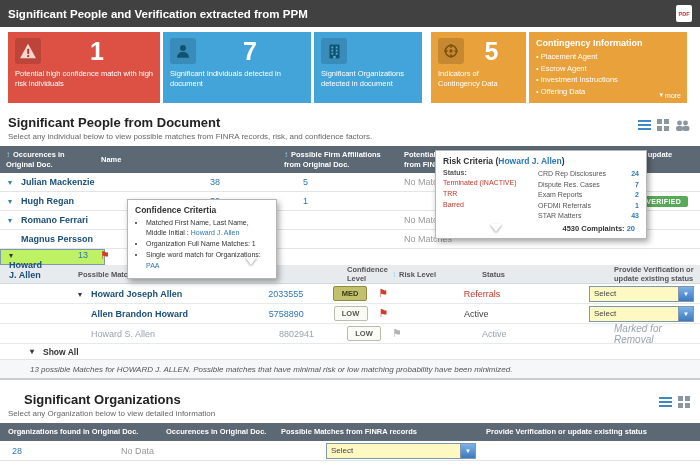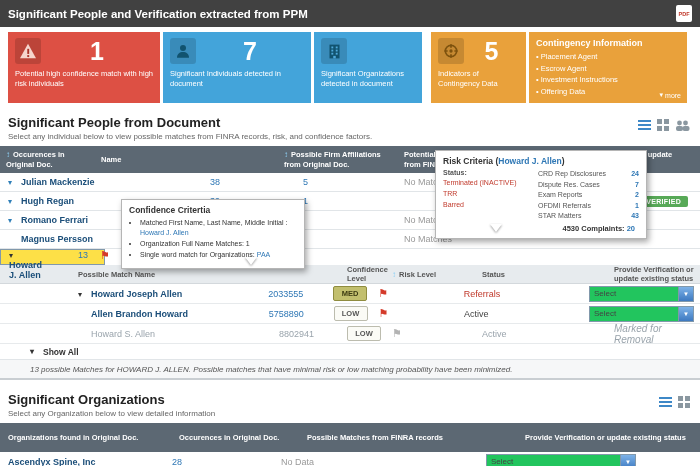--- a/index.html
+++ b/index.html
@@ -42,21 +42,21 @@
   .cell { padding:0 6px; }
   .c-name { width:185px; padding-left:8px; }
   .c-occ  { width:93px; }
   .c-affil{ width:120px; }
   .c-pot  { width:92px; }
   .c-risk { width:70px; }
   .c-act  { flex:1; }
 
   .prow { display:flex; align-items:center; height:19px; border-bottom:1px solid #e1e5e8;
     font-size:9px; background:#fff; }
-  .prow.sel { background:#fde047; }
+  .prow.sel { background:#bef264; }
   .pname { color:#1b4e79; font-weight:bold; }
   .chev { color:#2f7fb8; font-size:8px; margin-right:4px; display:inline-block; width:9px; }
   .chev.dark { color:#333; }
   .chev-spacer { display:inline-block; width:13px; }
   .link { color:#2e77b5; }
   .muted { color:#999; }
   .val-ind { padding-left:25px; }
   .flag { font-size:11px; line-height:11px; }
   .flag.red { color:#d43a2a; }
   .flag.gray { color:#b3b3b3; }
@@ -83,39 +83,39 @@
   .stat-term { color:#c0392b; }
   .stat-act { color:#444; }
   .mark-removal { color:#9aa4ac; font-style:italic; font-size:10px; }
   .showall { display:flex; align-items:center; height:16px; padding-left:30px;
     font-size:8.5px; font-weight:bold; color:#333; border-bottom:1px solid #e1e5e8; background:#fff; }
   .showall .chev { color:#333; }
   .note { display:flex; align-items:center; height:20px; padding-left:30px; font-size:8px;
     color:#555; font-style:italic; background:#f6f7f8; border-bottom:2px solid #c9ced2; }
 
   
-  .sel { display:flex; align-items:stretch; width:105px; height:16px; border:1px solid #8198ab; background:#22c55e; }
+  .sel { display:flex; align-items:stretch; width:105px; height:16px; border:1px solid #8198ab; background:#fef9c3; }
   .sel .t { flex:1; font-size:8px; color:#444; padding:2px 4px; }
   .sel .a { width:15px; background:linear-gradient(#7db2e8,#3d79c0); color:#fff; font-size:6px;
     display:flex; align-items:center; justify-content:center; border-left:1px solid #8198ab; }
   .sel.wide { width:150px; }
 
   
   .o-name { width:160px; padding-left:8px; }
   .o-occ  { width:115px; }
   .o-pot  { width:205px; }
   .o-act  { flex:1; }
   .orow { display:flex; align-items:center; height:20px; font-size:9px; border-bottom:1px solid #e1e5e8; }
 
   .sort { color:#8ed0f5; font-size:8px; margin-right:3px; }
 
   
   .popup { position:absolute; background:#fff; border:1px solid #b5b5b5;
     box-shadow:2px 3px 6px rgba(0,0,0,0.35); z-index:20; color:#333; }
-  .cp { left:121px; top:199px; width:184px; padding:5px 7px 6px 7px; }
+  .cp { left:127px; top:199px; width:150px; padding:5px 7px 6px 7px; }
   .cp-title { font-size:8.5px; font-weight:bold; }
   .cp ul { margin:3px 0 0 0; padding-left:11px; font-size:7px; line-height:1.45; }
   .cp li { margin-bottom:1px; }
   .rp { left:435px; top:150px; width:212px; padding:5px 7px 5px 7px; }
   .rp-title { font-size:8.5px; font-weight:bold; }
   .rp-body { display:flex; margin-top:3px; }
   .rp-left { width:95px; }
   .rp-status-label { color:#555; font-size:7px; font-weight:bold; margin-bottom:2px; }
   .rp-status-val { color:#c0392b; font-size:7px; line-height:1.55; }
   .rp-right { flex:1; }
@@ -345,21 +345,21 @@
   <div class="cell s-act mark-removal">Marked for Removal</div>
 </div>
 
 <div class="showall">
   <span class="chev">▾</span>
   <span>Show All</span>
 </div>
 
 <div class="note">13 possible Matches for HOWARD J. ALLEN.  Possible matches that have minimal risk or low matching probability have been minimized.</div>
 
-<div class="section-head" style="padding-top:12px;">
+<div class="section-head" style="padding-top:12px;margin-left:16px;">
   <div class="section-title">Significant Organizations</div>
   <div class="view-icons" style="top:14px;">
     <span><svg width="13" height="11">
           <g fill="#3e88c7">
             <rect width="13" height="2"></rect>
             <rect y="4" width="13" height="2"></rect>
             <rect y="8" width="13" height="2"></rect>
           </g>
         </svg></span>
     <span><svg width="12" height="12">
@@ -367,29 +367,28 @@
             <rect width="5" height="5"></rect>
             <rect x="7" width="5" height="5"></rect>
             <rect y="7" width="5" height="5"></rect>
             <rect x="7" y="7" width="5" height="5"></rect>
           </g>
         </svg></span>
   </div>
 </div>
 <div class="section-sub">Select any Organization below to view detailed information</div>
 
-<div class="thead" style="height:29px;gap:13px;">
+<div class="thead" style="height:18px;">
   <div class="cell o-name">Organizations found in Original Doc.</div>
   <div class="cell o-occ">Occurences in Original Doc.</div>
   <div class="cell o-pot">Possible Matches from FINRA records</div>
   <div class="cell o-act">Provide Verification or update existing status</div>
 </div>
 
 <div class="orow">
-  <div class="cell o-name pname">Ascendyx Spine, Inc</div>
   <div class="cell o-occ" style="padding-left:12px;"><span class="link">28</span></div>
   <div class="cell o-pot muted">No Data</div>
   <div class="cell o-act">
     <span class="sel wide">
         <span class="t">Select</span>
         <span class="a">▼</span>
       </span>
   </div>
 </div>
 

